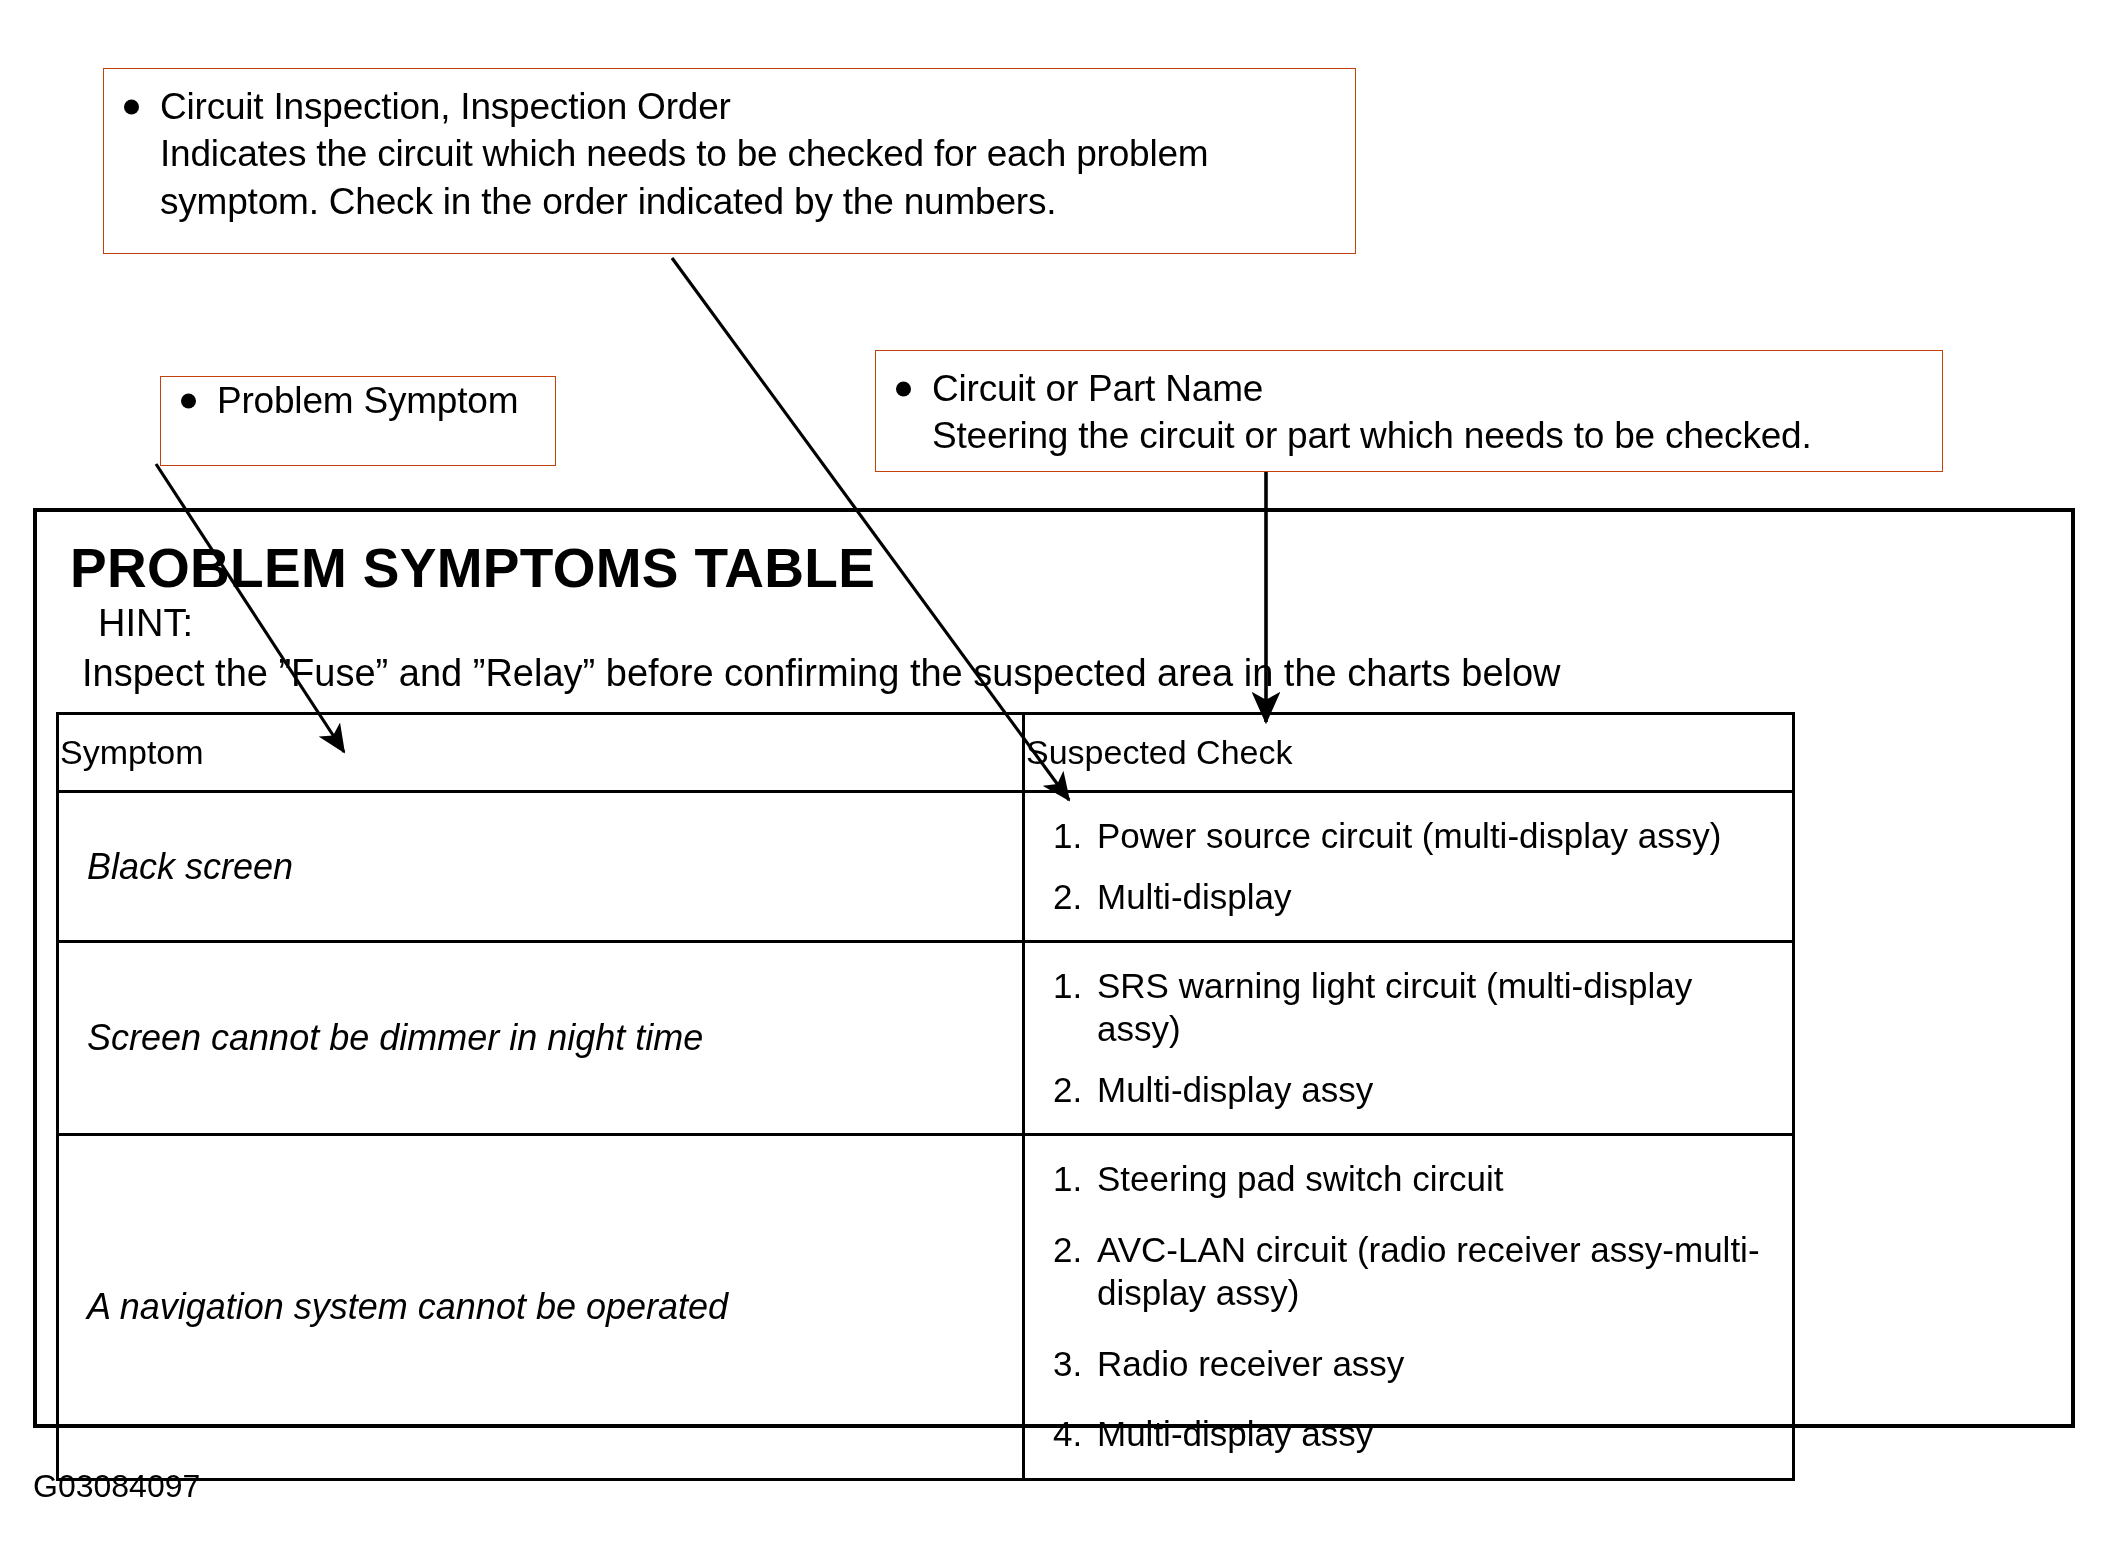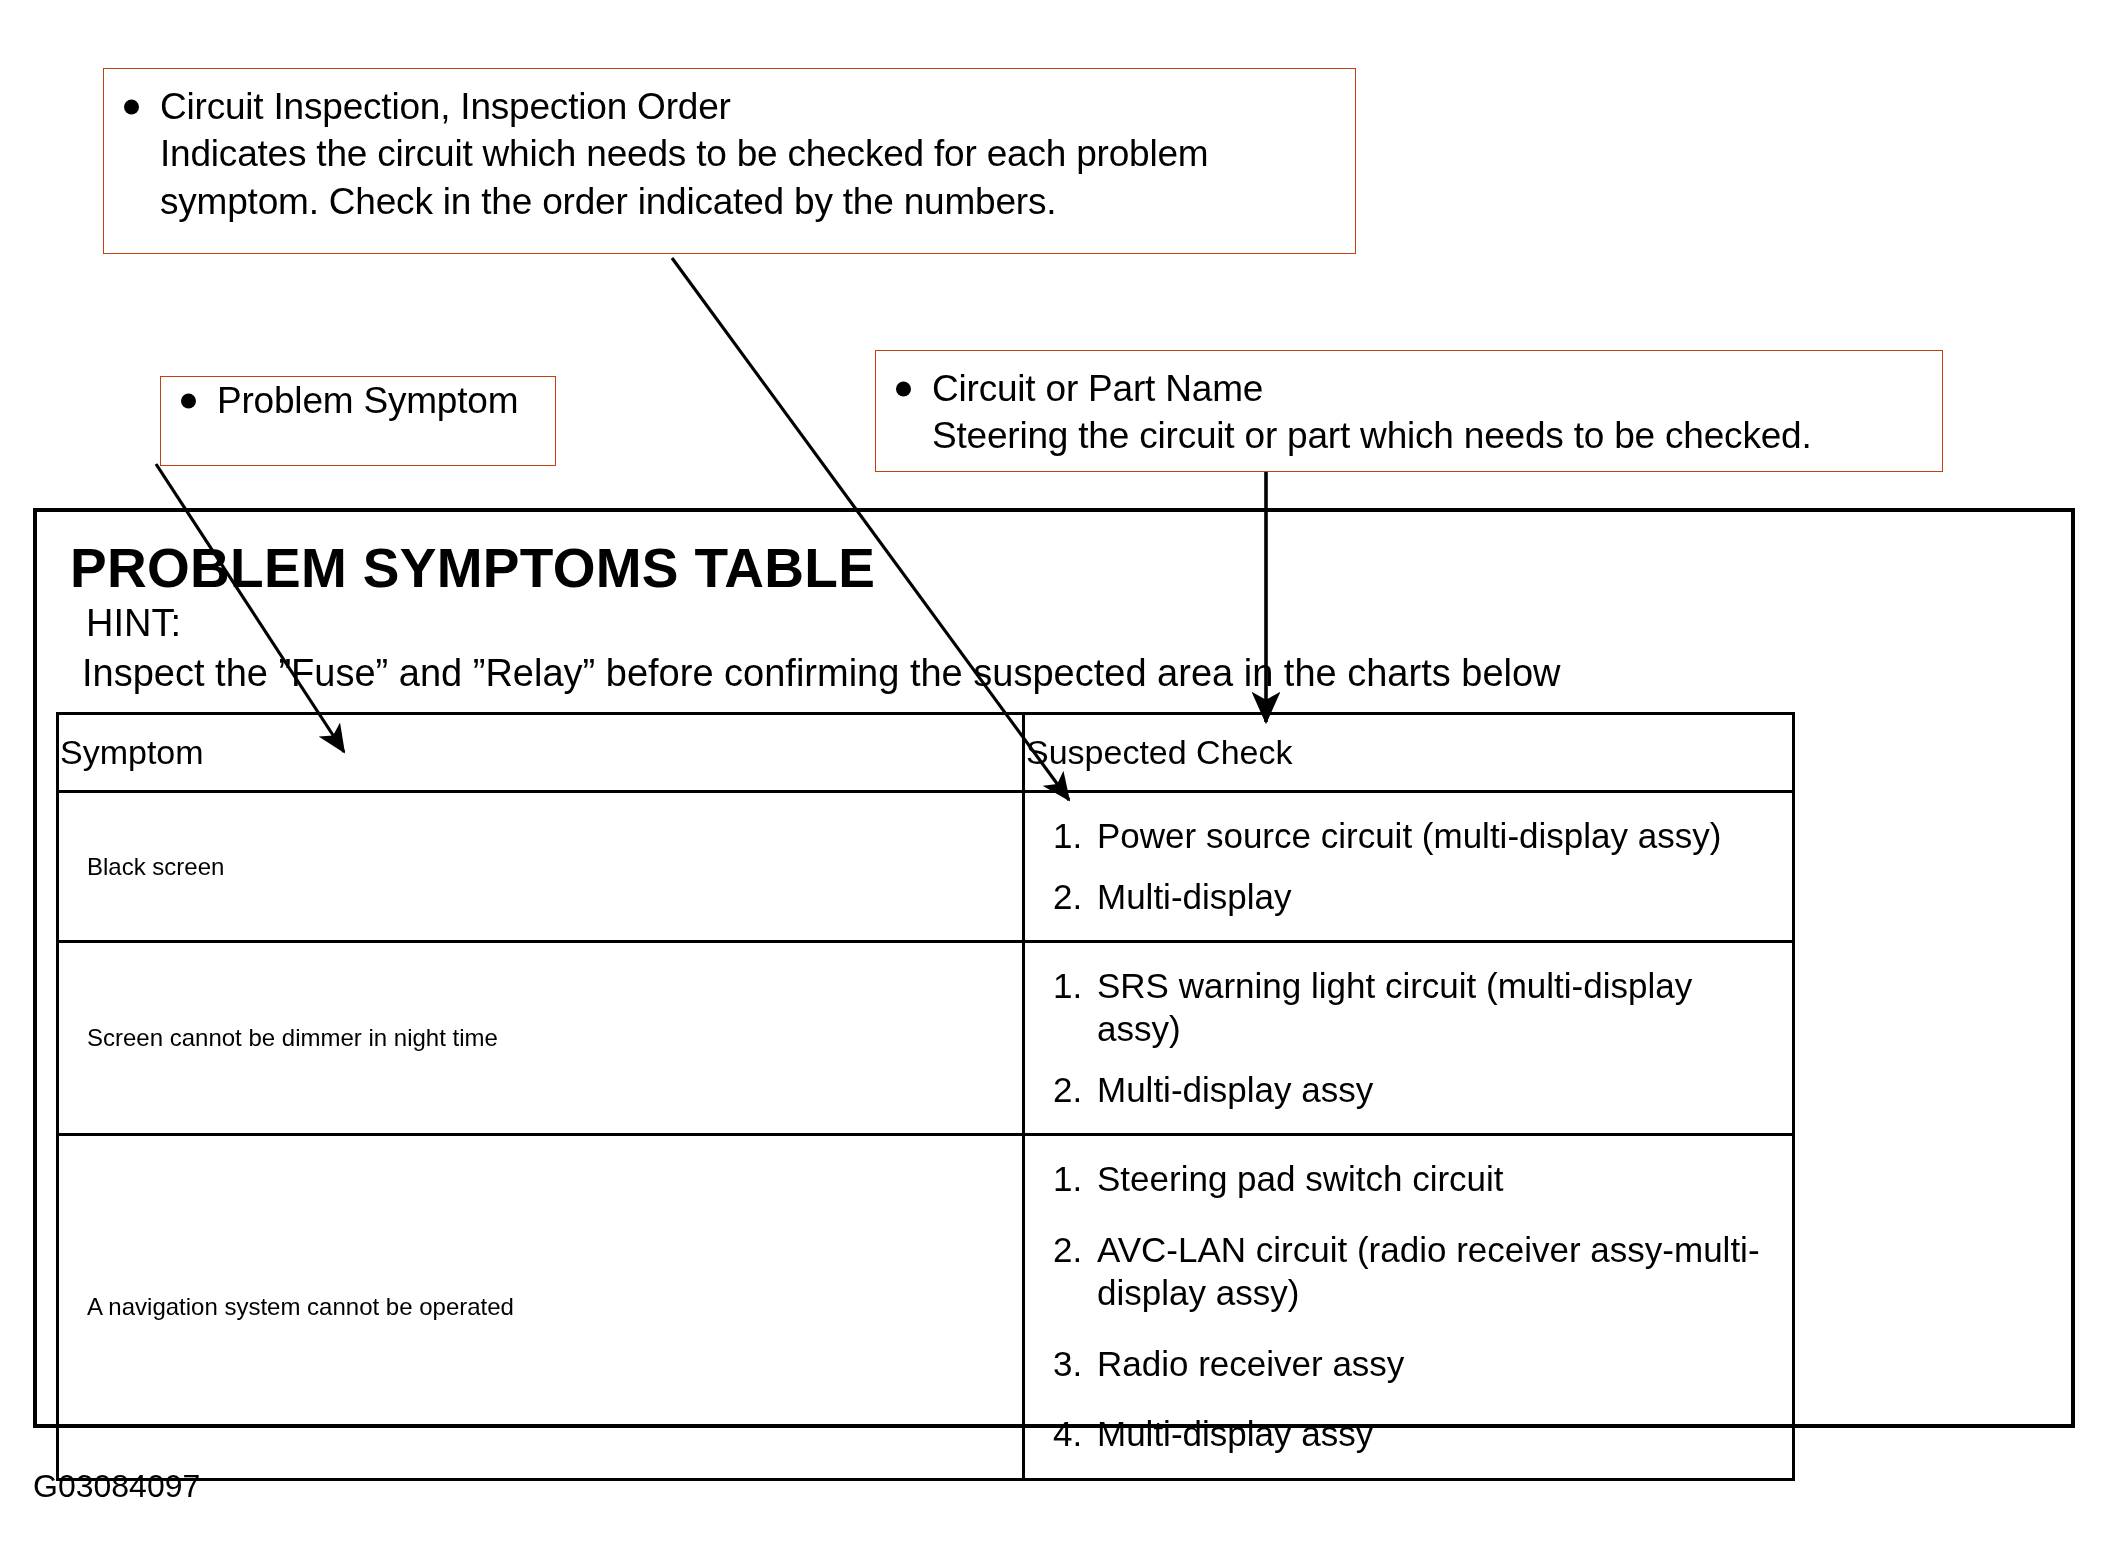--- a/index.html
+++ b/index.html
@@ -106,21 +106,21 @@
     position: absolute;
     left: 70px;
     top: 536px;
     font-size: 55px;
     font-weight: bold;
     letter-spacing: 0.3px;
     z-index: 6;
   }
   #hint-label {
     position: absolute;
-    left: 86px;
+    left: 98px;
     top: 602px;
     font-size: 38px;
     z-index: 6;
   }
   #hint-text {
     position: absolute;
     left: 82px;
     top: 652px;
     font-size: 38px;
     white-space: nowrap;
@@ -148,22 +148,23 @@
     vertical-align: middle;
     background: transparent;
   }
   #symptoms-table th {
     height: 78px;
     font-weight: normal;
     font-size: 34px;
     text-align: left;
   }
   #symptoms-table td.symptom-cell {
-    font-size: 24px;
+    font-size: 36px;
     padding: 10px 28px;
+    font-style: italic;
   }
   #symptoms-table td.area-cell {
     font-size: 35px;
     padding: 22px 10px 22px 28px;
   }
   .row-black-screen td { height: 106px; }
   .row-dimmer td { height: 96px; }
   .row-navigation td { height: 322px; }
 
   .area-item {

